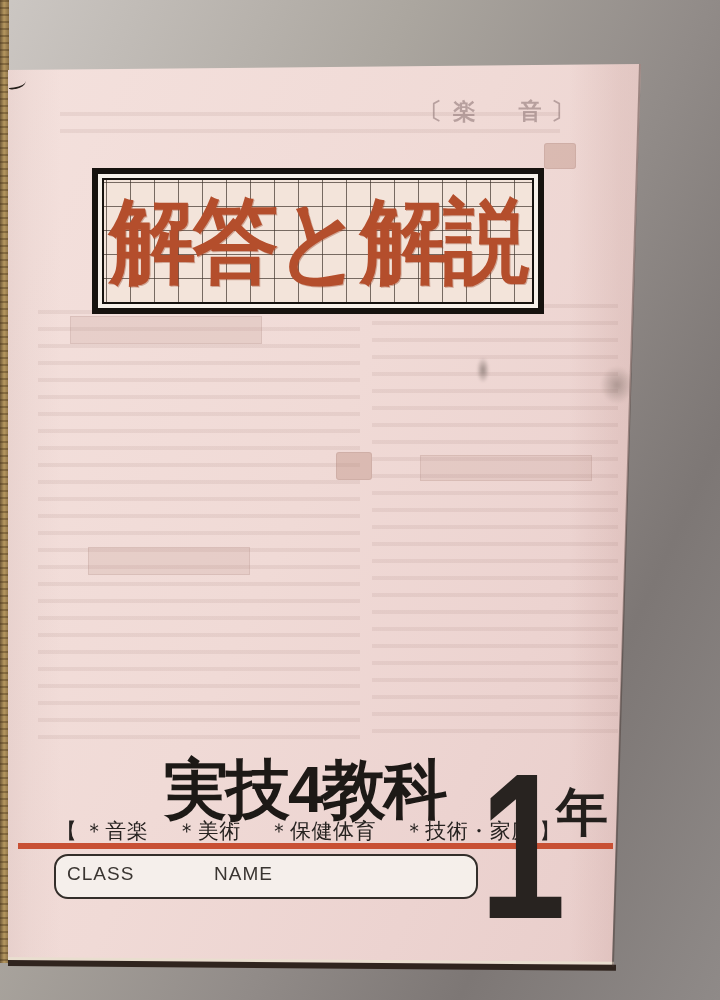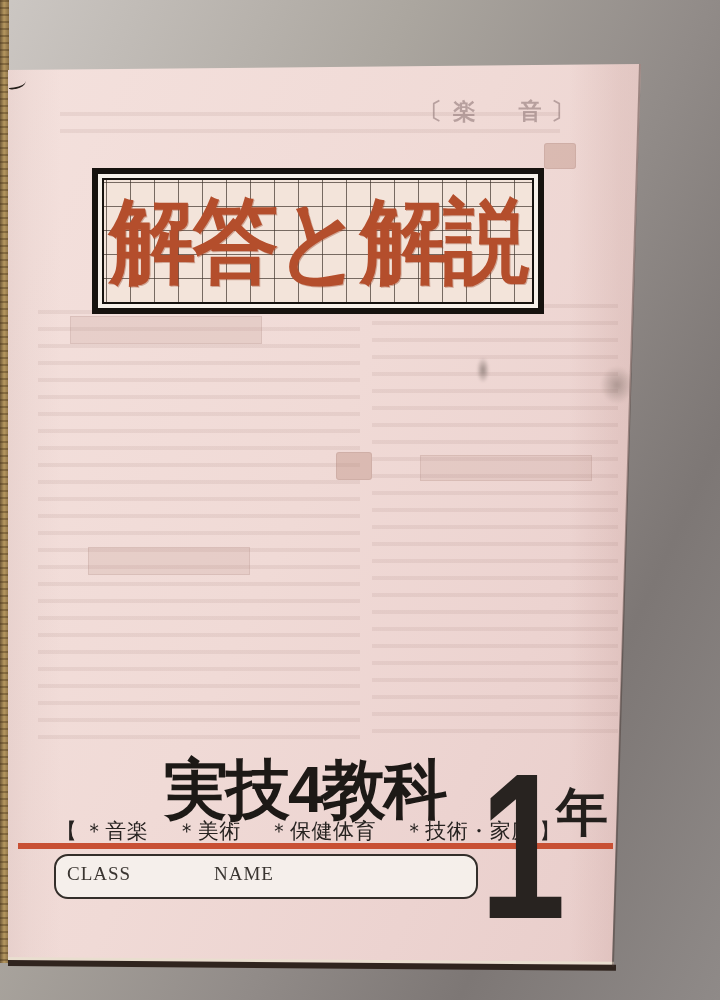--- a/index.html
+++ b/index.html
@@ -111,21 +111,21 @@
     position:absolute;left:18px;top:843px;width:595px;height:6px;
     background:#c85034;z-index:2;
   }
   
   .class-box{
     position:absolute;left:54px;top:854px;width:424px;height:45px;
     box-sizing:border-box;border:2.5px solid #332e2a;border-radius:14px;
     background:rgba(245,241,237,.92);z-index:3;
   }
   .class-box .field-label{
-    position:absolute;top:7px;font-size:19px;letter-spacing:1px;color:#3a3531;font-family:Liberation Serif, serif;
+    position:absolute;top:7px;font-size:19px;letter-spacing:1px;color:#3a3531;
   }
   .class-box .class-label{left:11px;}
   .class-box .name-label{left:158px;}
 </style>
 </head>
 <body>
 
 <div class="backdrop"></div>
 
 <div class="book-edge"></div>

